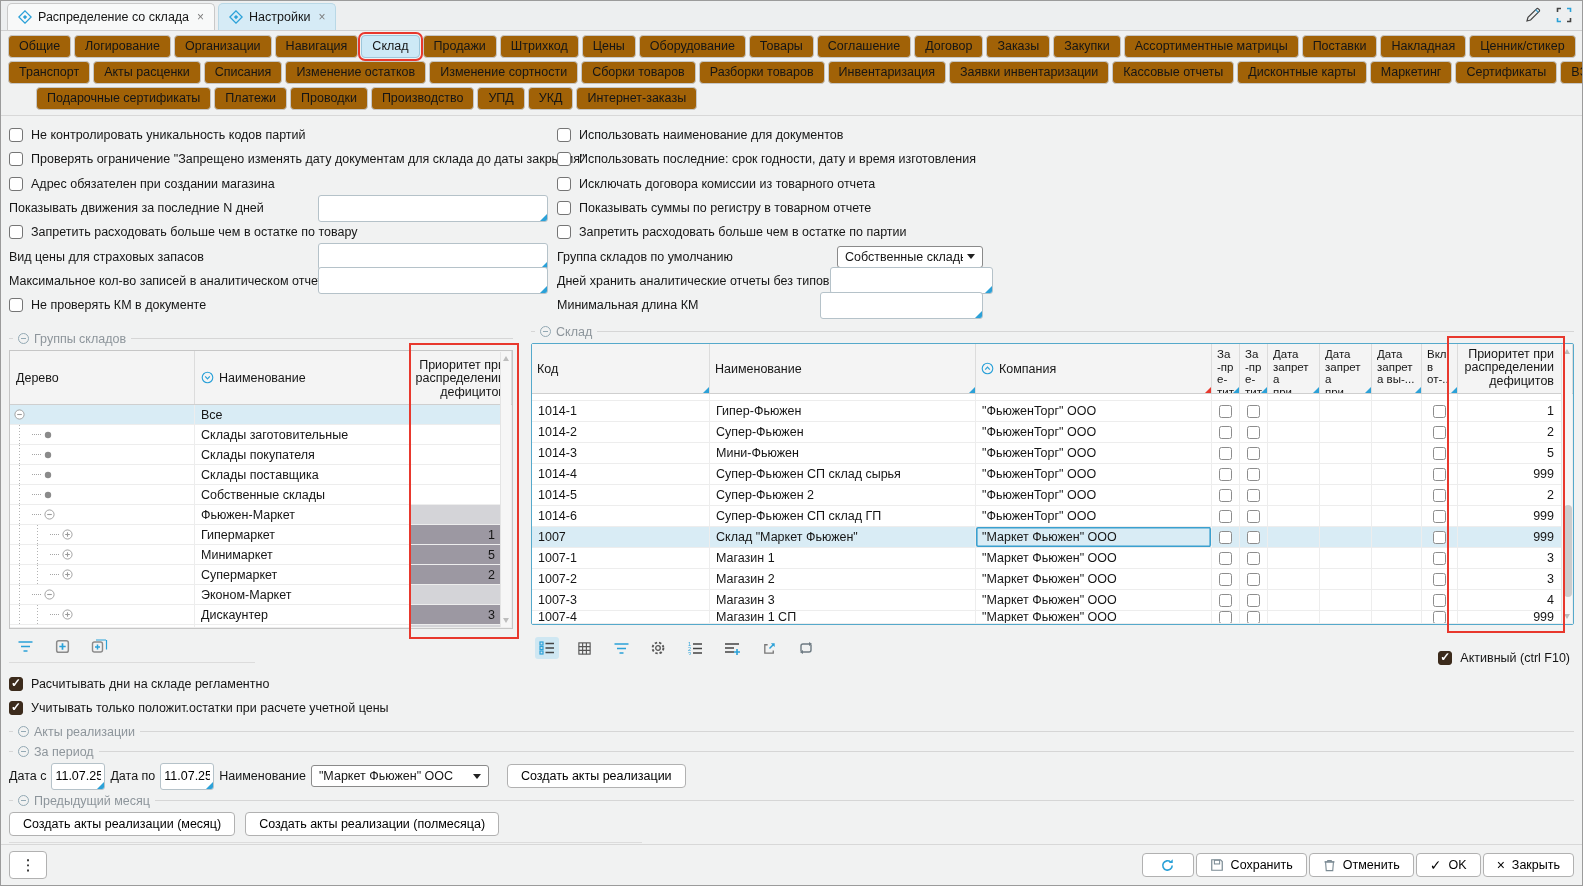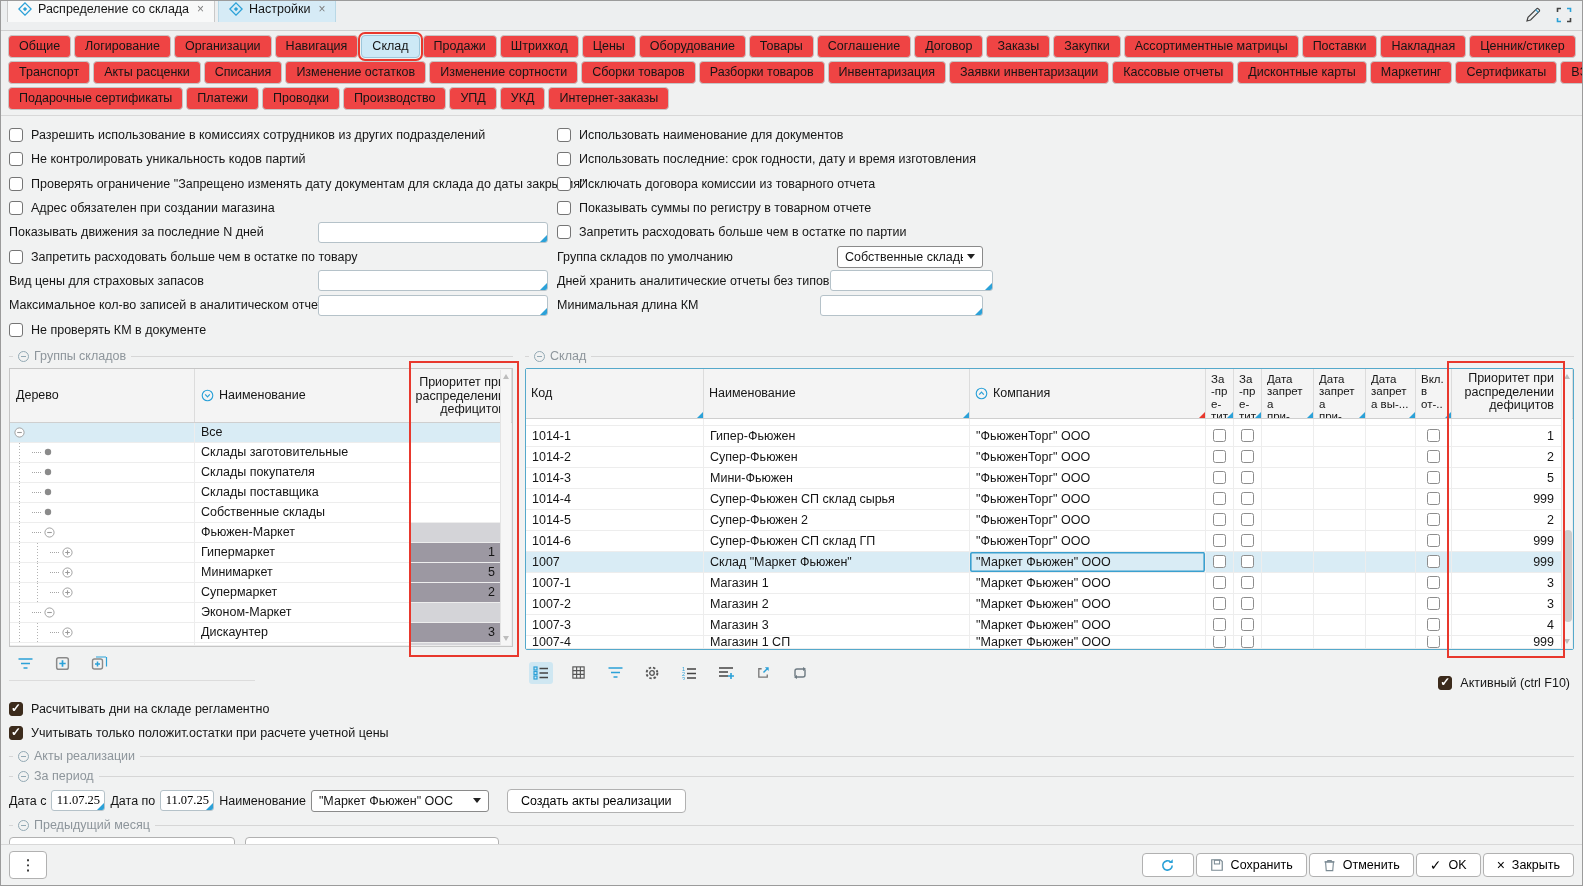--- a/index.html
+++ b/index.html
@@ -1,59 +1,59 @@
 <!DOCTYPE html>
 <html><head>
 <meta charset="utf-8">
 <style>
   * { margin:0; padding:0; box-sizing:border-box; }
   html,body { background:#d9dbdc; }
   body { font-family:"Liberation Sans", sans-serif; font-size:12.5px; color:#151515; }
   .page { width:1583px; height:886px; background:#f1f2f2; border:1px solid #9b9b9b; position:relative; overflow:hidden; }
 
   
-  .doc-tabbar { height:30px; background:#edeff0; border-bottom:1px solid #cfcfcf; display:flex; align-items:flex-end; padding:8px 6px; position:relative; }
+  .doc-tabbar { height:30px; background:#edeff0; border-bottom:1px solid #cfcfcf; display:flex; align-items:flex-end; padding:0 6px; position:relative; }
   .doc-tab { display:flex; align-items:center; gap:6px; height:27px; padding:0 10px; margin-right:3px;
              border:1px solid #c9c9c9; border-bottom:none; border-radius:5px 5px 0 0; background:#f8f9f9; cursor:default; }
   .doc-tab.active { background:#d6ebf6; border-color:#b9d8e6;justify-content:center; }
   .doc-tab .close { color:#7d7d7d; font-size:12px; margin-left:2px; }
   .topbar-icons { position:absolute; right:10px; top:5px; display:flex; gap:14px; align-items:center; }
   .icon { display:inline-flex; align-items:center; justify-content:center; line-height:0; }
 
   
   .ribbon { background:#f0f1f1; padding:4px 7px 5px; border-bottom:1px solid #d8d8d8; }
   .ribbon-row { display:flex; gap:3px; margin-bottom:3px; white-space:nowrap; }
-  .ribbon-row:last-child { margin-bottom:0; }
-  .rtab { padding:3px 10px 4px; border:1px solid #c6c6c6; border-radius:4px; background:#ef4444; cursor:default; }
+  .ribbon-row:last-child { margin-bottom:0;margin-left:28px; }
+  .rtab { padding:3px 10px 4px; border:1px solid #c6c6c6; border-radius:4px; background:#a16207; cursor:default; }
   .rtab.active { background:#cde9f6; border-color:#9cc7db; outline:2px solid #e8382d; outline-offset:1px; }
 
   
   .form-area { display:flex; padding:7px 8px 2px; }
   .form-col { display:flex; flex-direction:column; }
   .form-col.left  { width:548px; }
   .form-col.right { width:426px; }
   .form-row { height:24.3px; display:flex; align-items:center; }
   .cb { width:14px; height:14px; border:1px solid #757575; border-radius:3px; background:#fff; margin-right:8px; flex:none; position:relative; cursor:default; }
   .cb.checked { background:#3c2b1c; border-color:#3c2b1c; }
   .cb.checked::after { content:"✓"; position:absolute; left:1px; top:-2px; color:#fff; font-size:12px; font-weight:bold; }
   .cb-label { white-space:nowrap; }
   .flabel { white-space:nowrap; }
   .form-col.left .flabel { width:309px; flex:none; }
-  .tinput { height:21px; background:#fff; border:1px solid #b5c2c9; border-radius:3px; position:relative; overflow:hidden; flex:none;font-family:Liberation Serif, serif; }
+  .tinput { height:27px; background:#fff; border:1px solid #b5c2c9; border-radius:3px; position:relative; overflow:hidden; flex:none; }
   .tinput::after { content:""; position:absolute; right:0; bottom:0; border-left:7px solid transparent; border-bottom:7px solid #2ba1d8; }
   .tinput input { border:none; outline:none; width:100%; height:100%; padding:0 6px; font:inherit; background:transparent; }
   .form-col.left .tinput { width:230px; }
   .form-col.right .field .flabel { flex:1; }
   .form-col.right .tinput { width:163px; }
   .dselect { width:146px; height:22px; background:#fff; border:1px solid #8a8a8a; border-radius:3px; display:flex; align-items:center; padding:0 7px; gap:4px; flex:none; cursor:default; }
   .dselect .dtext { flex:1; white-space:nowrap; overflow:hidden; }
   .sel-arrow { width:0; height:0; border-left:4.5px solid transparent; border-right:4.5px solid transparent; border-top:5.5px solid #222; flex:none; }
 
   
-  .tables-row { display:flex; padding:4px 8px 0; gap:12px; align-items:flex-start; }
+  .tables-row { display:flex; padding:4px 8px 0; gap:18px; align-items:center; }
   .gb-head { display:flex; align-items:center; gap:5px; color:#8d959b; height:17px; margin-bottom:3px; }
   .gb-line { flex:1; border-top:1px solid #d6d6d6; }
   .gb-line.pre { flex:none; width:4px; }
   .circ-minus { width:11px; height:11px; border:1px solid #93a9b4; border-radius:50%; position:relative; flex:none; }
   .circ-minus::after { content:""; position:absolute; left:2px; right:2px; top:4px; border-top:1px solid #93a9b4; }
 
   
   .gbox-left { width:504px; }
   .ltable { width:504px; background:#fff; border:1px solid #c6c6c6; position:relative; }
   .lt-grid { display:grid; grid-template-columns:185px 216px 101px; }
@@ -222,24 +222,20 @@
         <div class="rtab">Проводки</div>
         <div class="rtab">Производство</div>
         <div class="rtab">УПД</div>
         <div class="rtab">УКД</div>
         <div class="rtab">Интернет-заказы</div>
       </div>
     </div>
 
   <div class="form-area">
     <div class="form-col left" id="formLeft">
-        <div class="form-row">
-          <span class="cb"></span>
-          <span class="cb-label">Разрешить использование в комиссиях сотрудников из других подразделений</span>
-        </div>
         <div class="form-row">
           <span class="cb"></span>
           <span class="cb-label">Не контролировать уникальность кодов партий</span>
         </div>
         <div class="form-row">
           <span class="cb"></span>
           <span class="cb-label">Проверять ограничение "Запрещено изменять дату документам для склада до даты закрытия"</span>
         </div>
         <div class="form-row">
           <span class="cb"></span>

